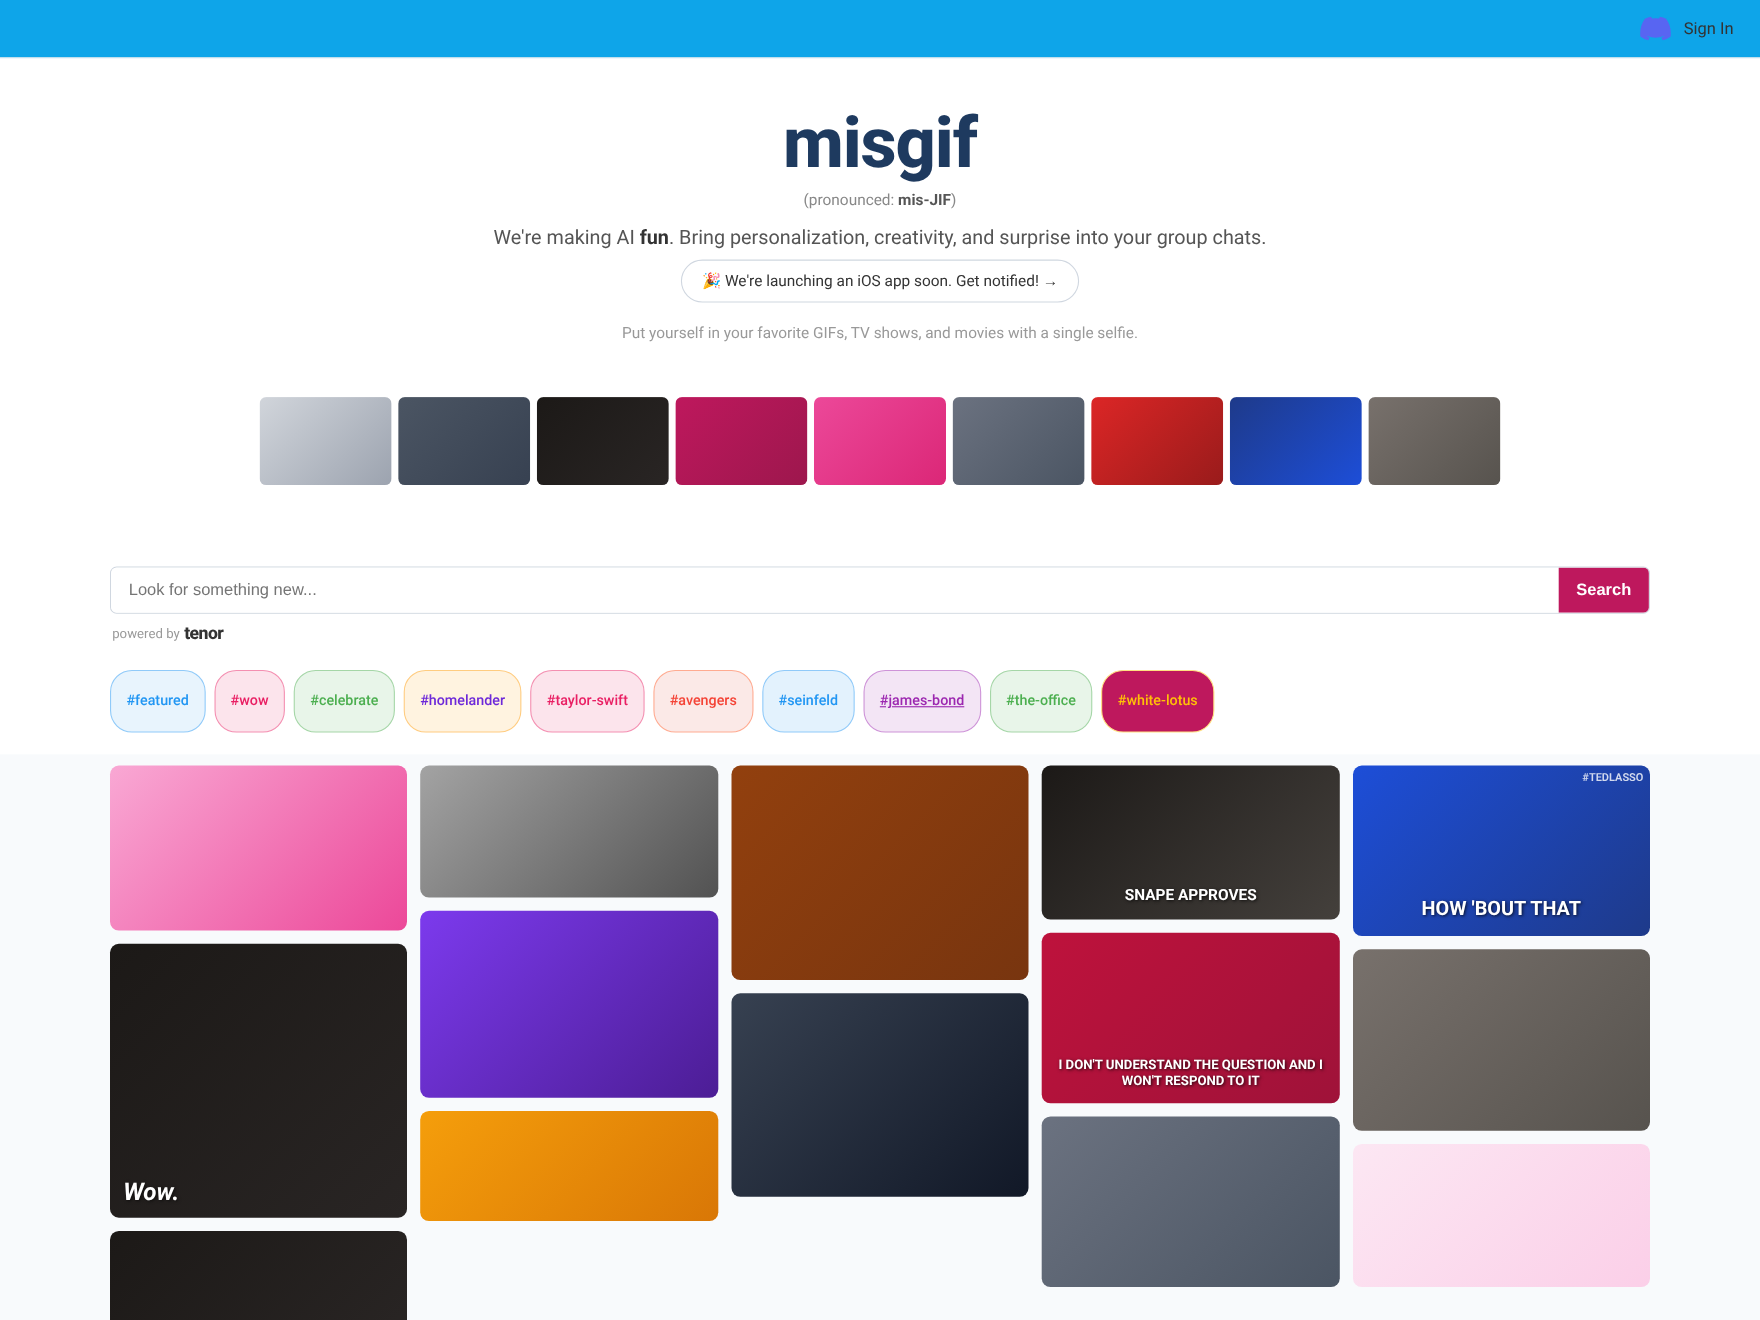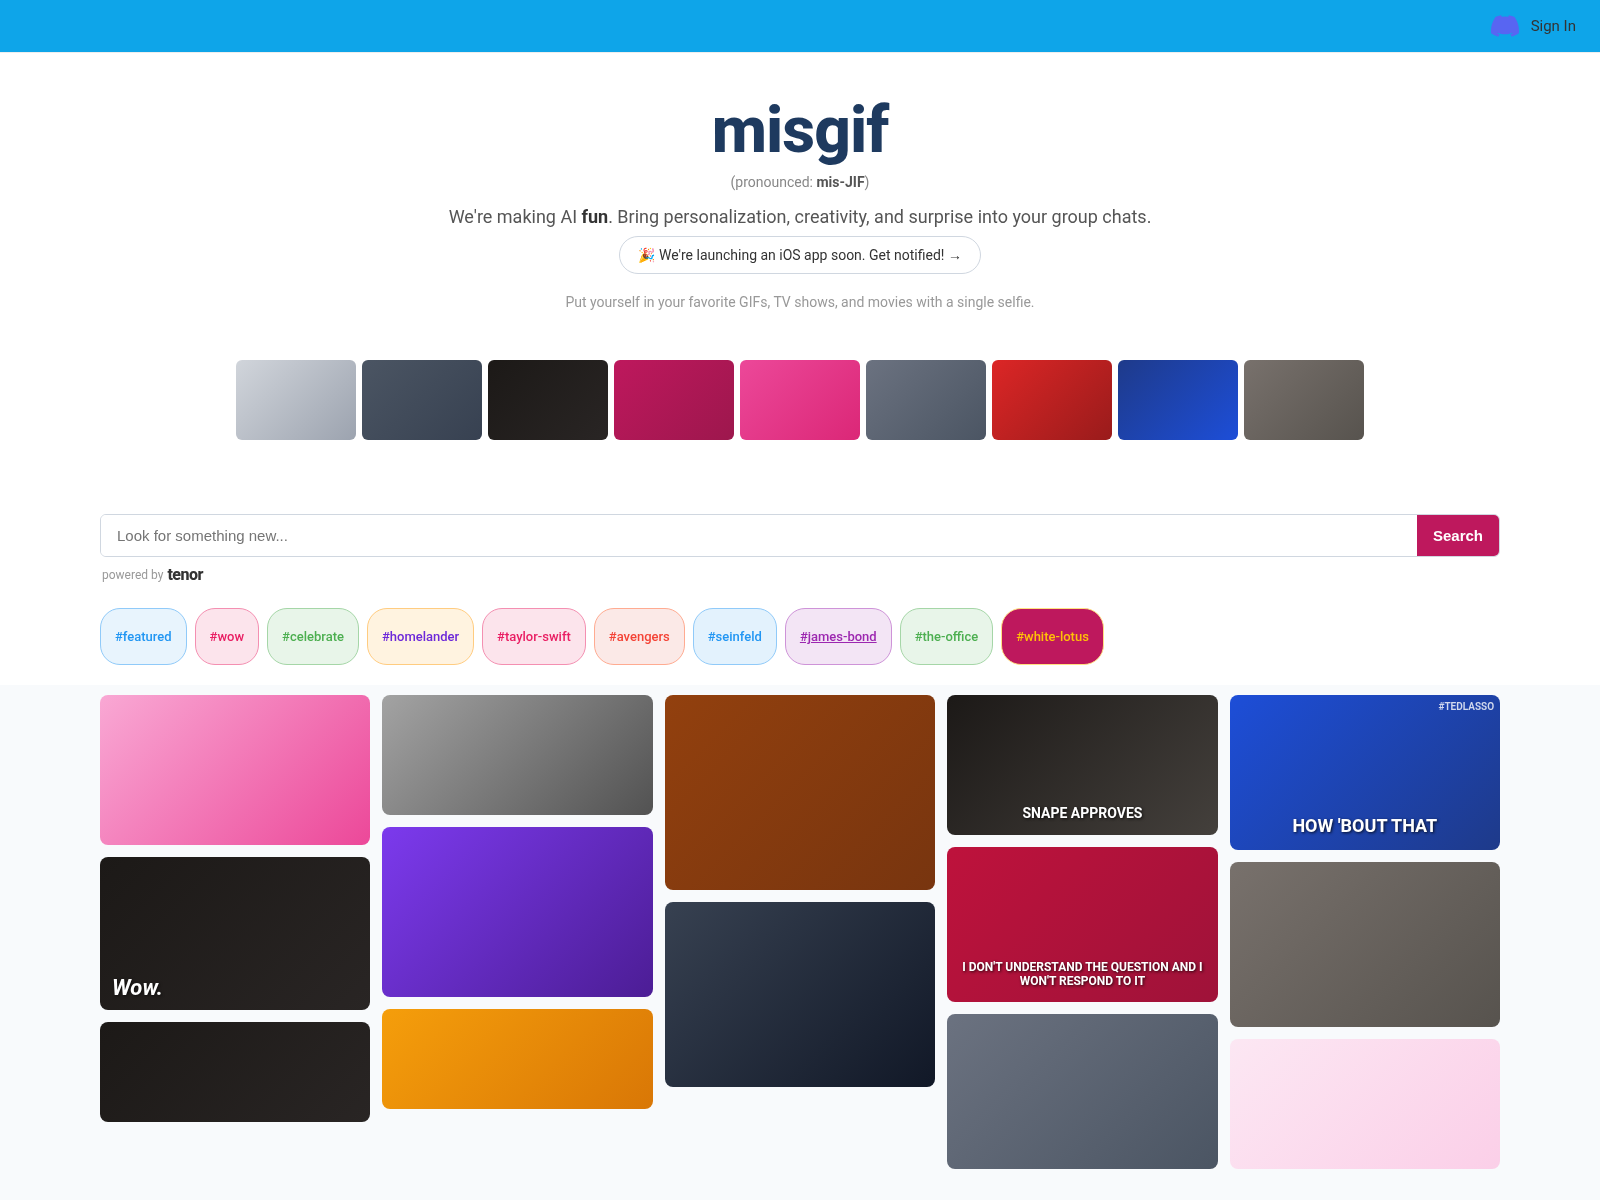--- a/index.html
+++ b/index.html
@@ -200,21 +200,21 @@
     }
 
     
     .gif-barbie { background: linear-gradient(135deg, #f9a8d4, #ec4899); height: 150px; }
     .gif-office-man { background: linear-gradient(135deg, #a3a3a3, #525252); height: 120px; }
     .gif-office-man2 { background: linear-gradient(135deg, #7c3aed, #4c1d95); height: 170px; }
     .gif-harry { background: linear-gradient(135deg, #92400e, #78350f); height: 195px; }
     .gif-seinfeld { background: linear-gradient(135deg, #374151, #111827); height: 185px; }
     .gif-snape { background: linear-gradient(135deg, #1c1917, #44403c); height: 140px; }
     .gif-ted { background: linear-gradient(135deg, #1d4ed8, #1e3a8a); height: 155px; }
-    .gif-drake { background: linear-gradient(135deg, #1c1917, #292524); height: 153px; text-align: right; }
+    .gif-drake { background: linear-gradient(135deg, #1c1917, #292524); height: 249px; text-align: right; }
     .gif-white-lotus-lady { background: linear-gradient(135deg, #be123c, #9f1239); height: 155px; }
     .gif-han { background: linear-gradient(135deg, #78716c, #57534e); height: 165px; }
     .gif-taylor { background: linear-gradient(135deg, #f59e0b, #d97706); height: 100px; }
     .gif-dumbledore { background: linear-gradient(135deg, #6b7280, #4b5563); height: 155px; }
     .gif-pink { background: linear-gradient(135deg, #fce7f3, #fbcfe8); height: 130px; }
     .gif-person-bottom { background: linear-gradient(135deg, #1c1917, #292524); height: 100px; }
 
     .gif-label {
       position: absolute;
       bottom: 10px;

